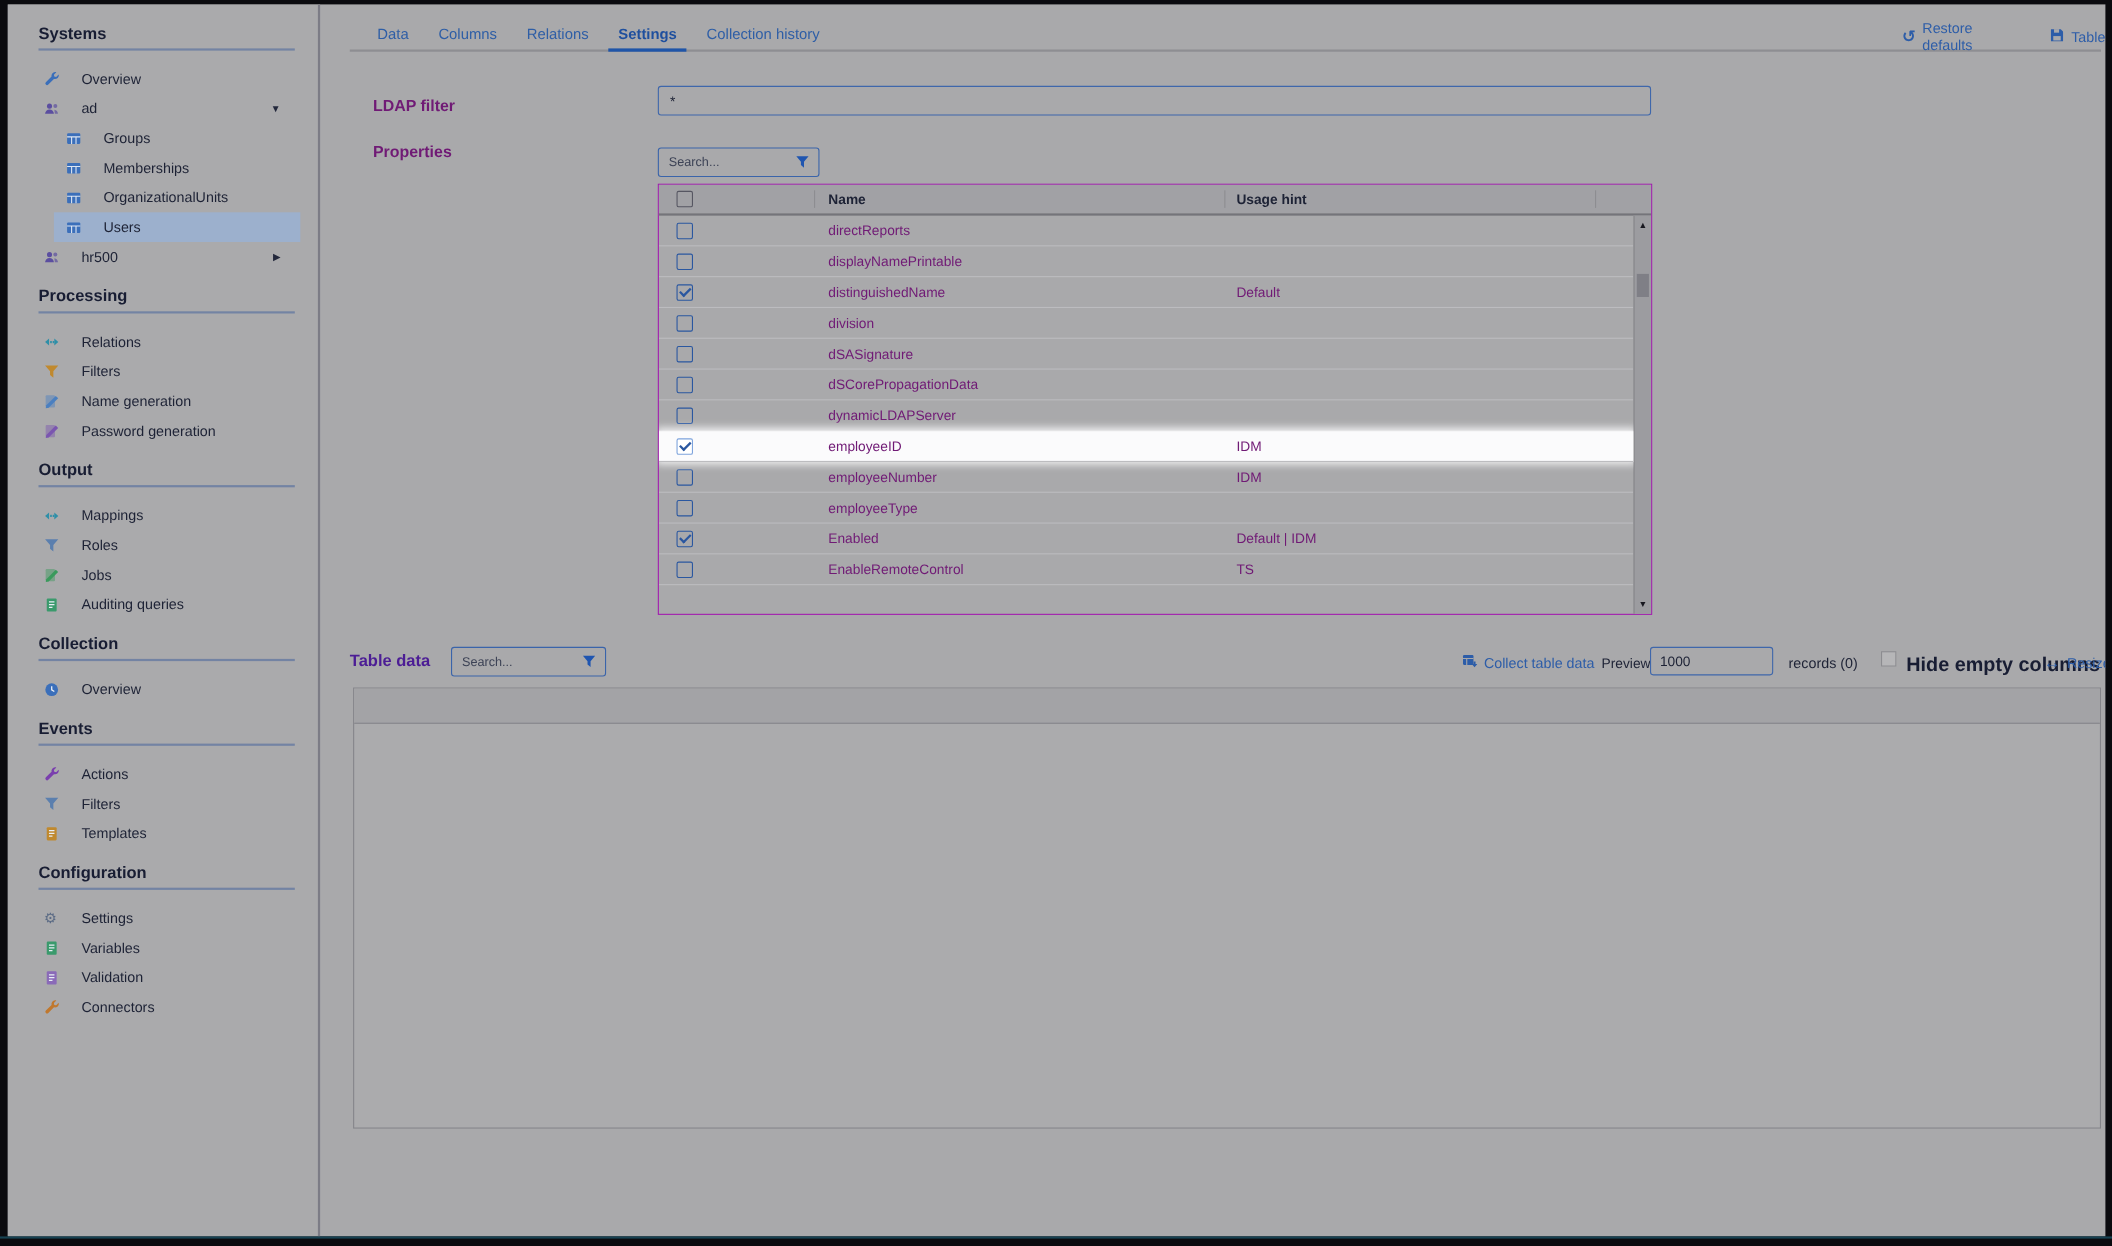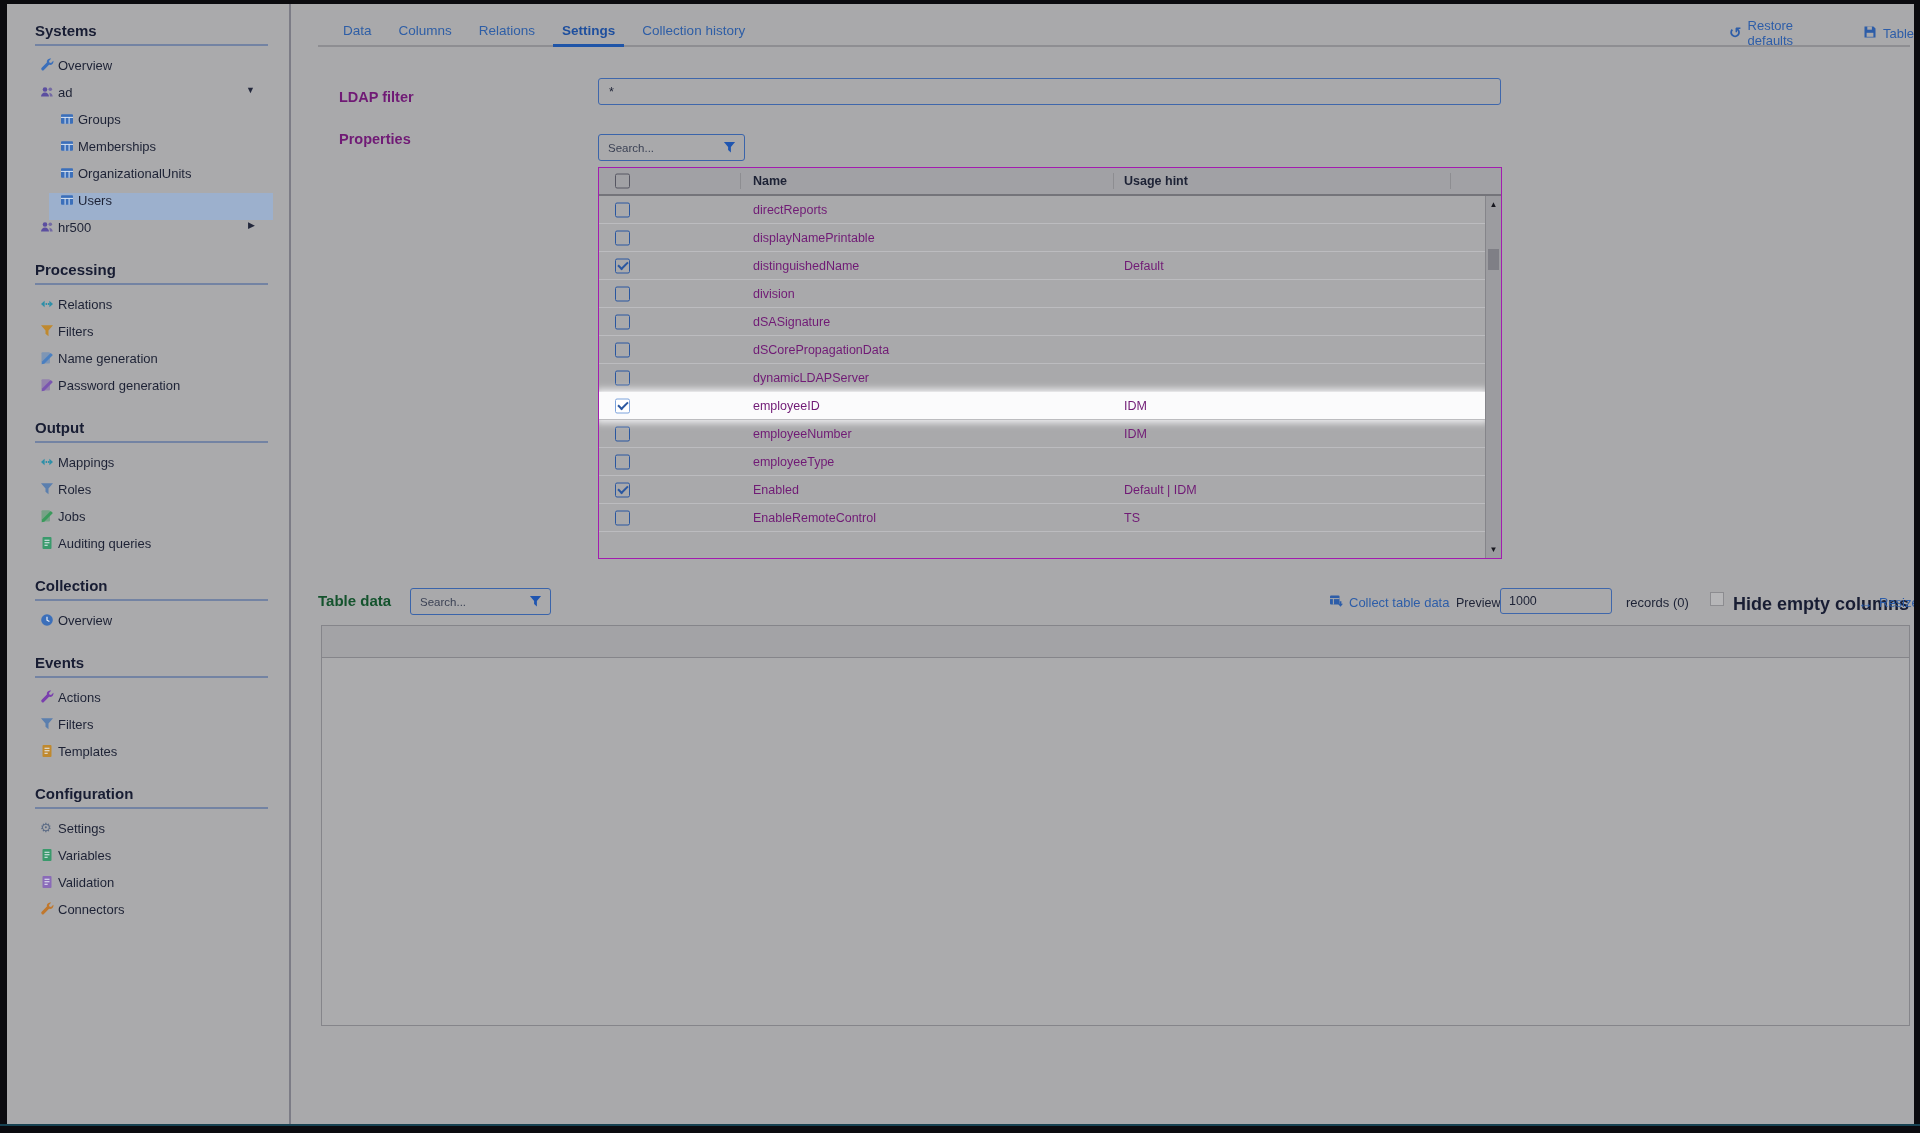--- a/index.html
+++ b/index.html
@@ -8,21 +8,21 @@
   .frame { position:relative; width:1920px; height:1133px; background:#0b0b0f; overflow:hidden; }
   .teal-line { position:absolute; left:0; top:1124px; width:100%; height:2px; background:#174252; }
   .canvas { position:absolute; left:7px; top:4px; width:1907px; height:1120px; background:#a9a9ab; overflow:hidden; }
 
   
   .sidebar { position:absolute; left:0; top:0; bottom:0; width:284px; background:#aaaaac;
              border-right:2px solid #7c7c86; padding:14px 18px 0 28px; }
   .side-header { font-size:15px; font-weight:bold; color:#181d33; padding:4px 0 5px 0; }
   .side-rule { height:2px; background:#7383a3; width:233px; margin-bottom:12px; }
   .side-section { margin-top:10px; }
-  .side-item { position:relative; height:27px; display:flex; gap:4px;
+  .side-item { position:relative; height:27px; display:flex; align-items:center; gap:20px;
                padding-left:5px; width:238px; font-size:13px; color:#1d2235; cursor:default; }
   .side-item.indent { margin-left:14px; padding-left:11px; width:224px; }
   .side-item.selected { background:#9cb0cd; }
   .side-item .ic { width:14px; height:14px; flex:0 0 14px; display:inline-flex; }
   .side-item .chev { position:absolute; right:18px; font-size:9px; color:#23283c; }
   .gear-glyph { font-size:13px; line-height:14px; }
 
   
   .tabbar { position:absolute; left:311px; top:12px; width:1592px; height:31px;
             border-bottom:2px solid #8e8e92; display:flex; align-items:center; padding-left:16px; }
@@ -63,21 +63,21 @@
   .cb.checked::after { content:""; position:absolute; left:2px; top:2.5px; width:8px; height:4px;
         border-left:2px solid #2a57a0; border-bottom:2px solid #2a57a0; transform:rotate(-45deg); }
   .prow.hl .cb { border-color:#7da3dc; background:#fff; }
   .scrollv { position:absolute; top:28px; right:0; bottom:0; width:16px; background:#9c9ca0;
              border-left:1px solid #85858a; }
   .scrollv .arr { position:absolute; left:0; width:100%; text-align:center; font-size:8px; color:#17171f; }
   .scrollv .arr.up { top:4px; } .scrollv .arr.dn { bottom:4px; }
   .scrollv .thumb { position:absolute; left:2px; width:11px; top:53px; height:21px; background:#7f7f86; }
 
   
-  .td-label { position:absolute; left:311px; top:588px; font-size:15px; font-weight:bold; color:#14532d; }
+  .td-label { position:absolute; left:311px; top:588px; font-size:15px; font-weight:bold; color:#4c1d95; }
   .collect { position:absolute; left:1322px; top:590px; }
   .prev-lbl { position:absolute; left:1449px; top:592px; font-size:12.5px; color:#1d2235; }
   .prev-input { position:absolute; left:1493px; top:584px; width:112px; height:26px;
                 border:1.5px solid #3f67ab; border-radius:3px; background:transparent;
                 font-size:12.5px; color:#1d2235; padding-left:8px; font-family:"Liberation Sans",sans-serif; }
   .records { position:absolute; left:1619px; top:591px; font-size:13px; color:#1d2235; }
   .hide-cb { position:absolute; left:1703px; top:588px; width:14px; height:14px;
              background:#b6b6b8; border:1px solid #8c8c90; }
   .hide-lbl { position:absolute; left:1726px; top:590px; font-size:18px; font-weight:bold; color:#181d33; }
   .resize { position:absolute; left:1851px; top:590px; }

